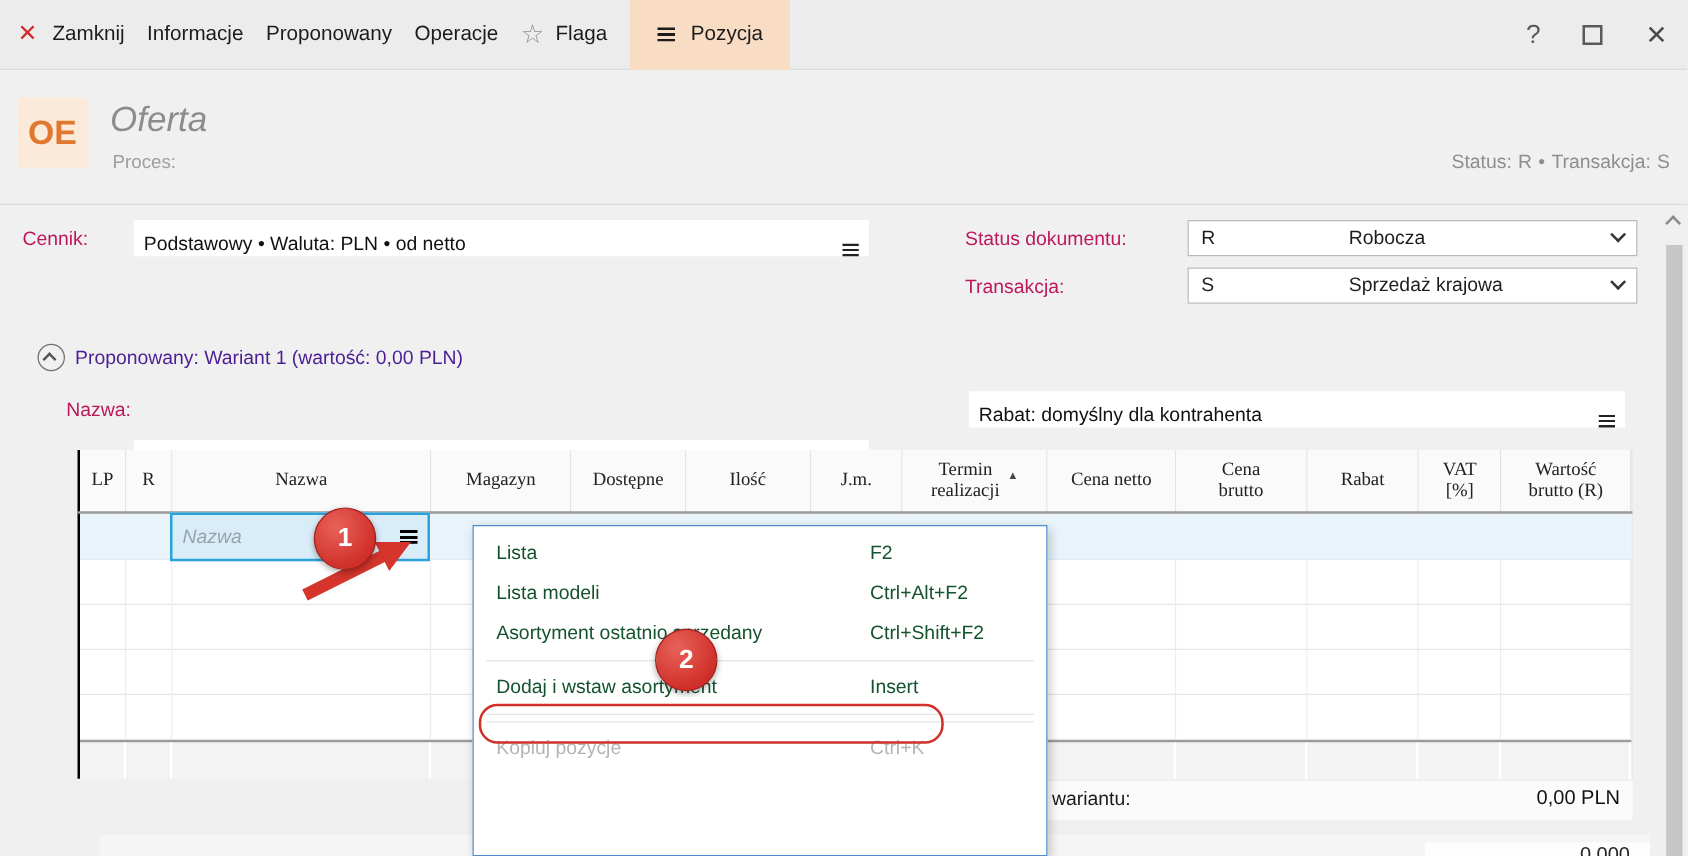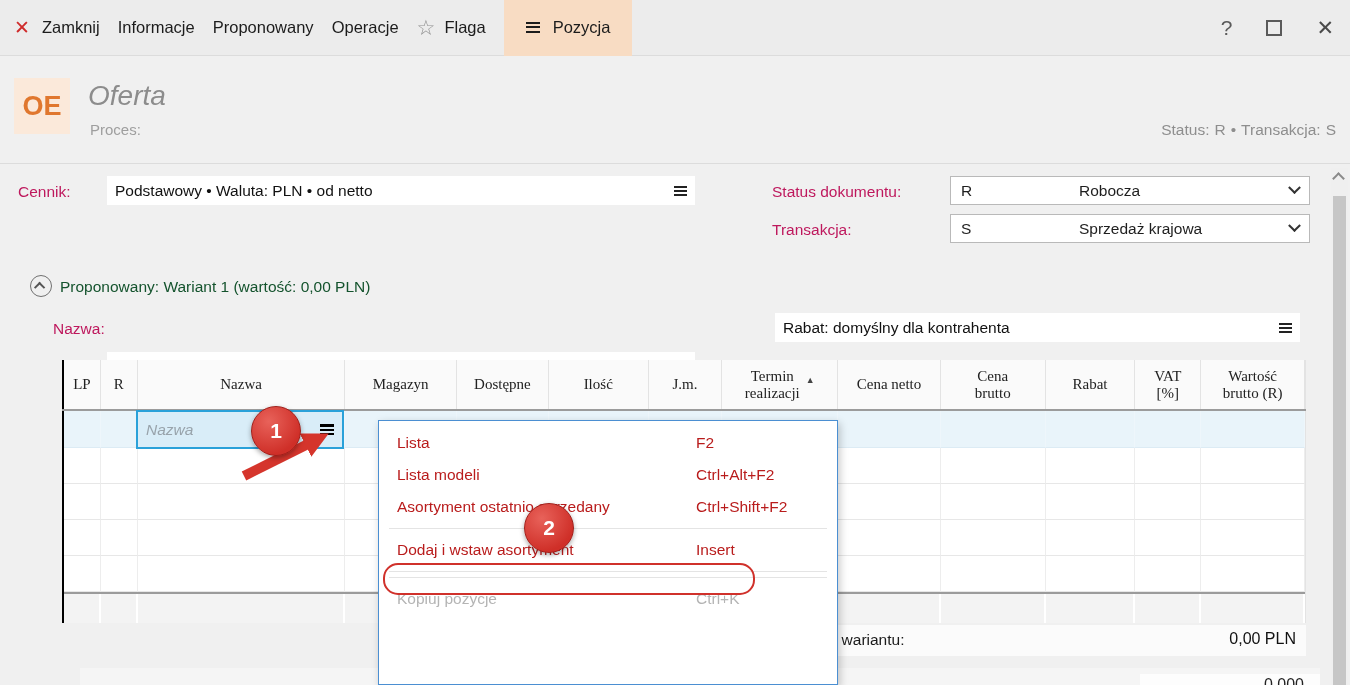--- a/index.html
+++ b/index.html
@@ -21,32 +21,32 @@
   
   .badge { position:absolute; left:14px; top:78px; width:56px; height:56px; background:#fbe9da; color:#e0772e; font-size:27px; font-weight:bold; display:flex; align-items:center; justify-content:center; }
   .doc-title { position:absolute; left:88px; top:80px; font-size:28px; font-style:italic; color:#8c8c8c; }
   .doc-proces { position:absolute; left:90px; top:121px; font-size:15px; color:#9e9e9e; }
   .status-line { position:absolute; right:14px; top:121px; font-size:15.5px; color:#8e8e8e; }
   .status-line span { margin-left:5px; }
   .hdr-divider { position:absolute; left:0; top:163px; width:1350px; height:1px; background:#dcdcdc; }
 
   
   .lbl { position:absolute; font-size:15.5px; color:#be185d; }
-  .field { position:absolute; background:#ffffff; display:flex; align-items:center; padding:0 8px; font-size:15.5px; color:#111;gap:36px; }
+  .field { position:absolute; background:#ffffff; display:flex; align-items:flex-end; padding:0 8px; font-size:15.5px; color:#111;gap:36px; }
   .field .flex-sp { flex:1; }
   .icon-lines-sm { display:inline-block; width:13px; height:10px; background:linear-gradient(#222 0 2px,transparent 2px 4px,#222 4px 6px,transparent 6px 8px,#222 8px 10px); }
   .select { position:absolute; background:#fff; border:1px solid #b9b9b9; display:flex; align-items:center; padding:0 10px; font-size:15.5px; }
   .select .code { width:118px; }
   .select .flex-sp { flex:1; }
   .chev-down { width:9px; height:9px; border-right:2px solid #333; border-bottom:2px solid #333; transform:rotate(45deg) translate(-2px,-2px); }
 
   
   .collapse-circle { position:absolute; left:30px; top:275px; width:22px; height:22px; border:1.5px solid #707070; border-radius:50%; display:flex; align-items:center; justify-content:center; }
   .chev-up { width:8px; height:8px; border-left:2px solid #555; border-top:2px solid #555; transform:rotate(45deg) translateY(2px); }
-  .section-title { position:absolute; left:60px; top:278px; font-size:15.5px; color:#14532d; }
+  .section-title { position:absolute; left:60px; top:278px; font-size:15.5px; color:#4c1d95; }
 
   
   .tbl { position:absolute; left:62px; top:360px; width:1244px; border-left:2px solid #000000; border-right:1px solid #e3e3e3;font-family:Liberation Serif, serif; }
   .trow { display:flex; }
   .th { background:#fafafa; border-right:1px solid #e3e3e3; height:50px; display:flex; align-items:center; justify-content:center; text-align:center; font-size:15px; color:#222; white-space:pre-line; line-height:1.15; gap:6px; }
   .td { background:#fff; border-right:1px solid #ededed; border-bottom:1px solid #e7e7e7; }
   .trow.selected .td { background:#e9f4fa; border-right:1px solid #eef6fb; border-bottom:1px solid #dcebf4; }
   .trow.summary .td { background:#f3f3f3; border-right:2px solid #ffffff; border-bottom:none; }
   .dark-line { height:2px; background:#9b9b9b; }
   .hdr-dark-line { position:absolute; left:62px; top:409px; width:1244px; height:1.5px; background:#9b9b9b; z-index:2; }
@@ -65,21 +65,21 @@
   .bottom-partial { position:absolute; left:1140px; top:674px; width:180px; height:11px; background:#fdfdfd; overflow:hidden; z-index:1; }
   .bottom-partial span { position:absolute; right:16px; top:2px; font-size:16px; color:#222; }
 
   
   .scrollbar { position:absolute; left:1331px; top:168px; width:17px; height:517px; background:#efefef; z-index:4; }
   .sb-up { position:absolute; left:3px; top:6px; width:9px; height:9px; border-left:2px solid #8a8a8a; border-top:2px solid #8a8a8a; transform:rotate(45deg); }
   .sb-thumb { position:absolute; left:2px; top:28px; width:13px; height:489px; background:#c6c6c6; }
 
   
   .ctx-menu { position:absolute; left:378px; top:420px; width:460px; height:265px; background:#fff; border:1px solid #4b8fd2; box-shadow:2px 3px 8px rgba(0,0,0,.22); z-index:6; padding-top:6px; overflow:hidden; }
-  .menu-item { position:relative; height:32px; display:flex; align-items:center; padding-left:18px; font-size:15.5px; color:#b91c1c; }
+  .menu-item { position:relative; height:32px; display:flex; align-items:center; padding-left:18px; font-size:15.5px; color:#14532d; }
   .menu-item .sc { position:absolute; left:317px; }
   .menu-item.disabled { color:#b4b4b4; }
   .menu-sep { height:1px; background:#e4e4e4; margin:5px 10px; }
 
   
   .num-badge { position:absolute; width:50px; height:50px; border-radius:50%; background:radial-gradient(circle at 35% 30%, #e8625a, #cf2f28 72%); border:1px solid #9f1f1a; box-shadow:0 2px 5px rgba(0,0,0,.35); color:#fff; font-size:21px; font-weight:bold; display:flex; align-items:center; justify-content:center; z-index:10; }
   .badge-1 { left:251px; top:406px; }
   .badge-2 { left:524px; top:503px; }
   .annot-arrow { position:absolute; left:228px; top:418px; width:120px; height:70px; z-index:9; }
   .annot-rect { position:absolute; left:383px; top:563px; width:372px; height:32px; border:2.5px solid #d0312b; border-radius:15px; z-index:8; }

